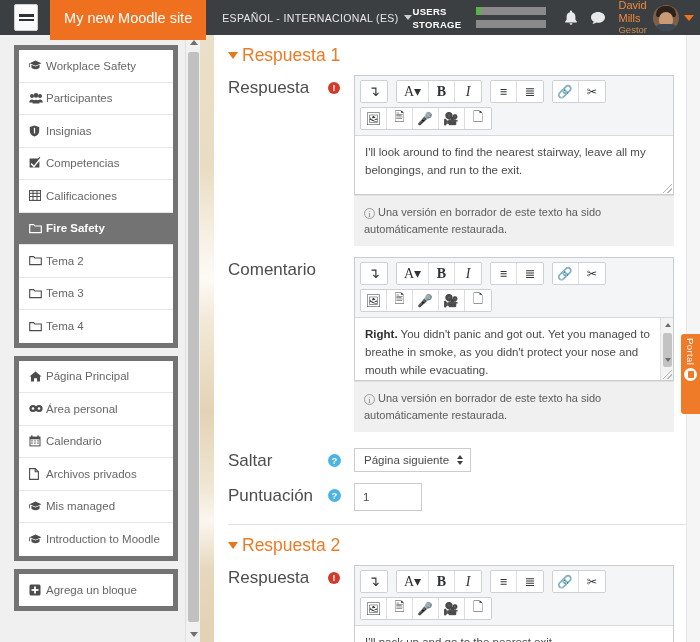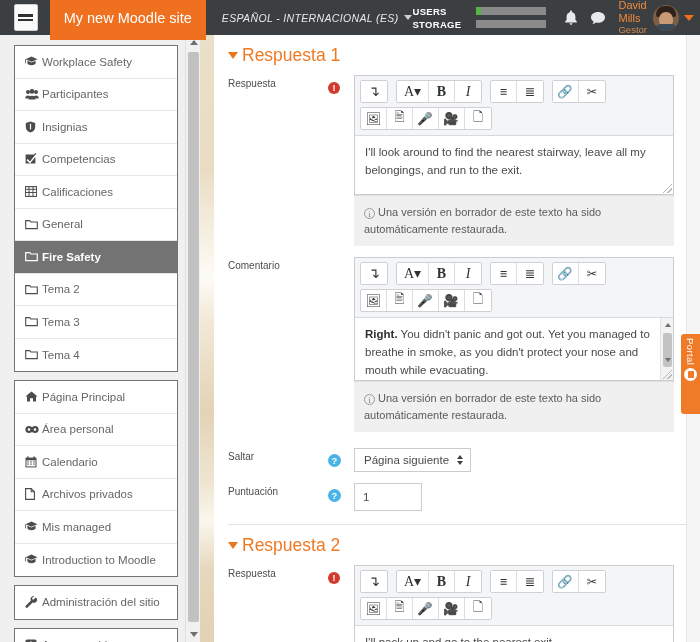--- a/index.html
+++ b/index.html
@@ -47,21 +47,20 @@
   }
   .lang-select {
     margin-left: 16px;
     color: #e8e8e8;
     font-size: 10.5px;
     letter-spacing: 0.35px;
     display: flex; align-items: center;
     gap: 6px;
     cursor: pointer;
     white-space: nowrap;
-    font-style: italic;
   }
   .caret-down {
     width: 0; height: 0;
     border-left: 4px solid transparent;
     border-right: 4px solid transparent;
     border-top: 5px solid #cfcfcf;
   }
   .usage {
     margin-left: auto;
     display: flex; flex-direction: column;
@@ -147,21 +146,21 @@
   
   .sidebar {
     position: absolute; top: 0; left: 0;
     width: 185px; height: 607px;
     background: #f0f0f0;
     overflow: hidden;
   }
   .nav-list {
     margin: 10px 7px 0 14px;
     background: #ffffff;
-    border: 1px solid #737373;
+    border: 5px solid #737373;
   }
   .nav-list + .nav-list { margin-top: 8px; }
   .nav-item {
     display: flex; align-items: center;
     height: 32.5px;
     padding: 0 10px;
     border-bottom: 1px solid #e6e6e6;
     color: #666666;
     font-size: 11.5px;
     cursor: pointer;
@@ -231,21 +230,21 @@
   .section-title {
     color: #ef7a24;
     font-size: 17.5px;
   }
   .field-row {
     display: flex;
     padding: 3px 0 0 14px;
   }
   .field-label {
     width: 100px; flex: none;
-    font-size: 10px;
+    font-size: 17px;
     color: #4d4d4d;
     padding-top: 3px;
   }
   .field-aux {
     width: 26px; flex: none;
     padding-top: 2px;
   }
   .req-dot {
     display: inline-block;
     width: 12px; height: 12px;
@@ -545,28 +544,20 @@
         <span class="nico">
           <svg width="12" height="11" viewBox="0 0 12 11">
               <rect x="0.4" y="0.6" width="11.2" height="9.8" fill="none" stroke="#4c4c4c" stroke-width="1.1"></rect>
               <line x1="0.4" y1="3.3" x2="11.6" y2="3.3" stroke="#4c4c4c" stroke-width="1"></line>
               <line x1="0.4" y1="6.5" x2="11.6" y2="6.5" stroke="#4c4c4c" stroke-width="1"></line>
               <line x1="4" y1="0.6" x2="4" y2="10.4" stroke="#4c4c4c" stroke-width="1"></line>
               <line x1="8" y1="0.6" x2="8" y2="10.4" stroke="#4c4c4c" stroke-width="1"></line>
             </svg>
         </span>
         <span>Calificaciones</span>
-      </div>
-      <div class="nav-item">
-        <span class="nico">
-          <svg width="13" height="11" viewBox="0 0 13 11">
-              <path d="M0.7 1.6h4l1.2 1.4h6.4v6.6H0.7z" fill="none" stroke="#4c4c4c" stroke-width="1.1"></path>
-            </svg>
-        </span>
-        <span>General</span>
       </div>
       <div class="nav-item active">
         <span class="nico">
           <svg width="13" height="11" viewBox="0 0 13 11">
               <path d="M0.7 1.6h4l1.2 1.4h6.4v6.6H0.7z" fill="none" stroke="#ffffff" stroke-width="1.2"></path>
             </svg>
         </span>
         <span>Fire Safety</span>
       </div>
       <div class="nav-item">
@@ -658,30 +649,20 @@
           <svg width="13" height="11" viewBox="0 0 13 11">
               <path d="M6.5 0.6 0.5 3.2l6 2.6 6-2.6z" fill="#4c4c4c"></path>
               <path d="M2.4 4.7v2.6c0 1 1.8 1.9 4.1 1.9s4.1-.9 4.1-1.9V4.7L6.5 6.6z" fill="#4c4c4c"></path>
               <rect x="0.2" y="3.3" width="0.8" height="4" fill="#4c4c4c"></rect>
             </svg>
         </span>
         <span>Introduction to Moodle</span>
       </div>
     </div>
 
-    <div class="nav-list">
-      <div class="nav-item">
-        <span class="nico">
-          <svg width="12" height="12" viewBox="0 0 12 12">
-              <path d="M10.8 1.4 8.6 3.6 7.3 3.4 7.1 2.1 9.3 0C7.9-.2 6.4.6 5.8 2c-.4.9-.3 1.8.1 2.6L0.8 9.7c-.5.5-.5 1.3 0 1.8s1.3.5 1.8 0L7.7 6.4c.8.4 1.7.4 2.6.1 1.4-.6 2.2-2.1 2-3.5z" fill="#4c4c4c"></path>
-            </svg>
-        </span>
-        <span>Administración del sitio</span>
-      </div>
-    </div>
 
     <div class="nav-list">
       <div class="nav-item">
         <span class="nico">
           <svg width="12" height="12" viewBox="0 0 12 12">
               <rect x="0.5" y="0.5" width="11" height="11" rx="1.5" fill="#4c4c4c"></rect>
               <rect x="5.1" y="2.5" width="1.8" height="7" fill="#ffffff"></rect>
               <rect x="2.5" y="5.1" width="7" height="1.8" fill="#ffffff"></rect>
             </svg>
         </span>

